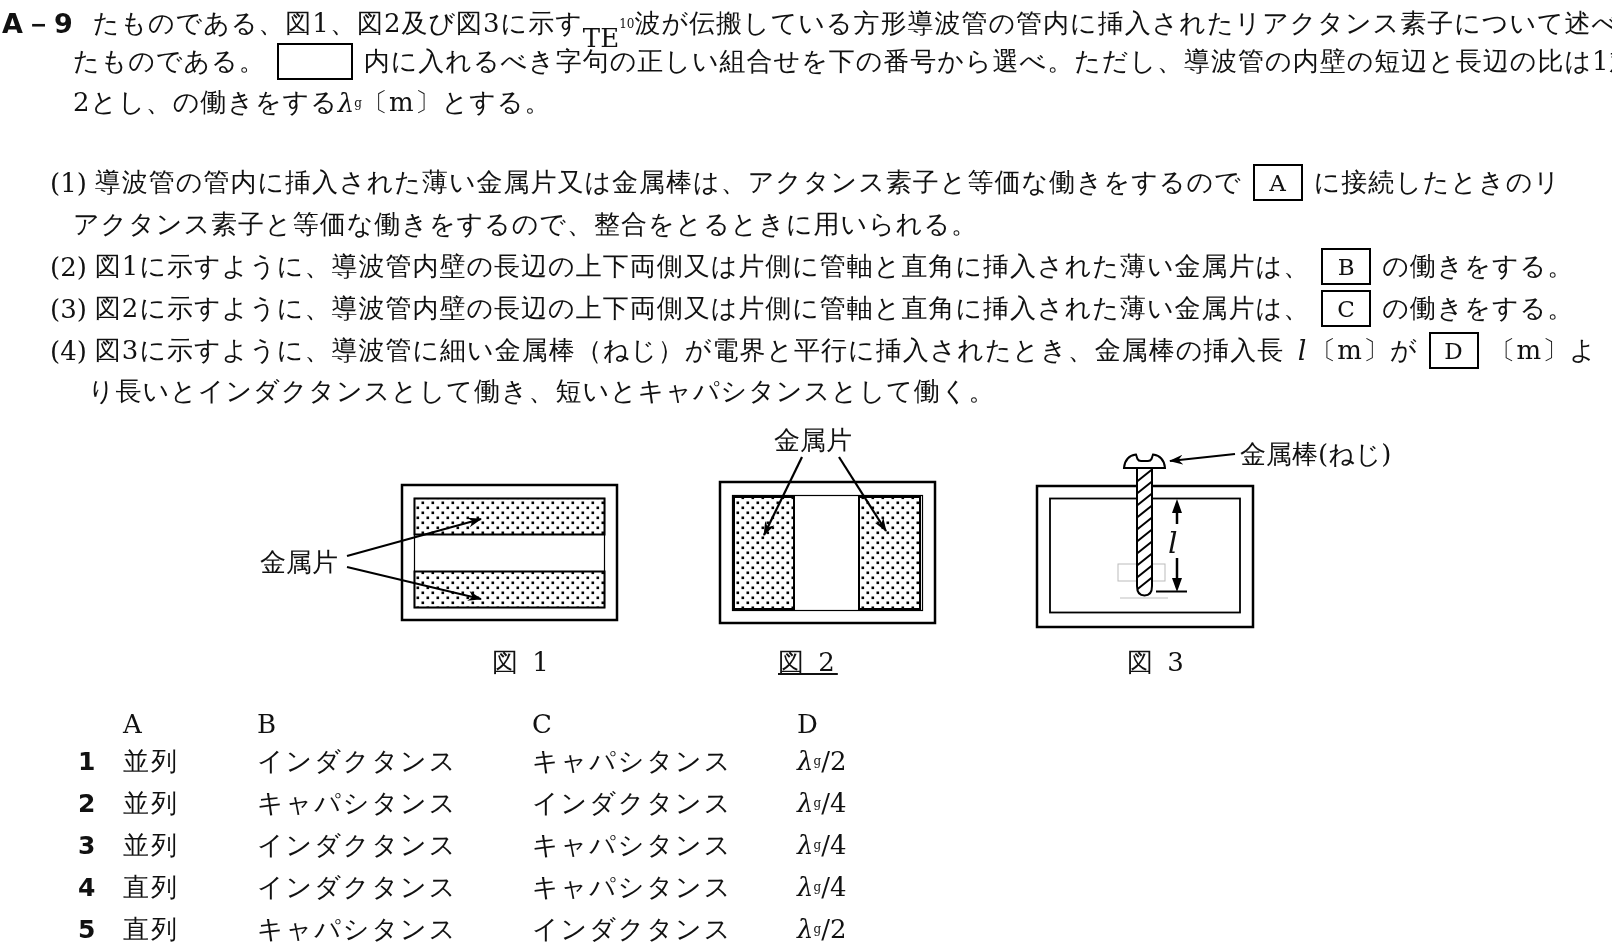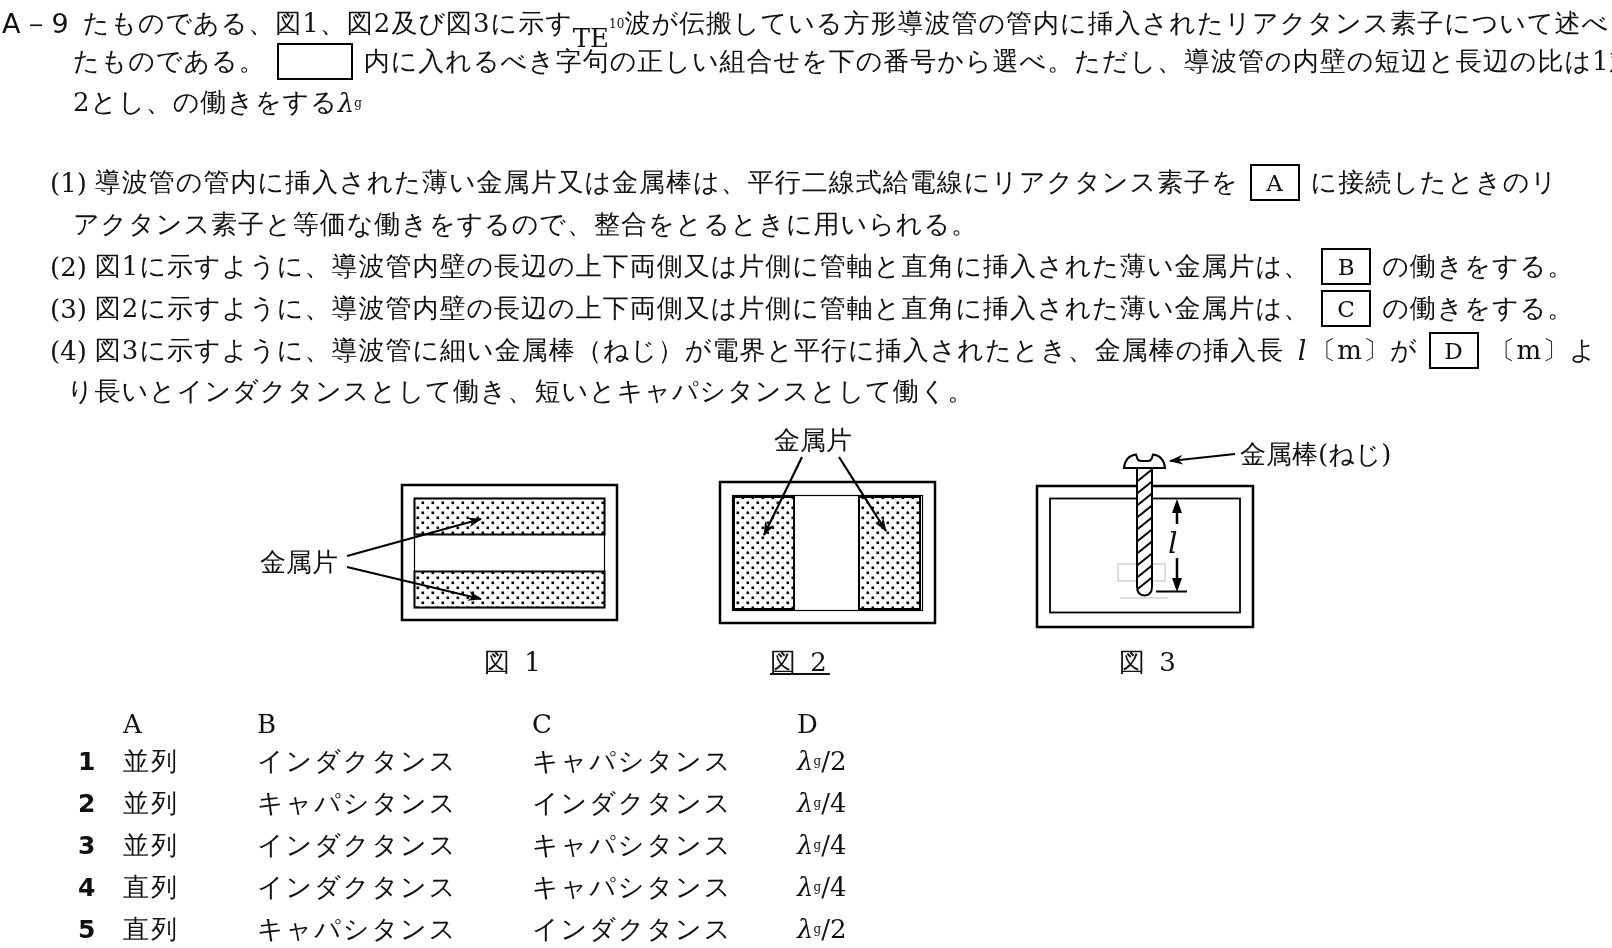--- a/index.html
+++ b/index.html
@@ -7,34 +7,34 @@
     width:1612px;height:948px;position:relative;overflow:hidden;
     background:#ffffff;color:#111;
     font-family:"DejaVu Serif","Liberation Serif",serif;
   }
   .line{
     position:absolute;display:flex;align-items:center;height:37px;
     font-size:26px;letter-spacing:1px;white-space:pre;
   }
   .qnum{
     font-family:"DejaVu Sans","Liberation Sans",sans-serif;
-    font-weight:normal;font-size:27px;letter-spacing:2px;margin-right:12px;
+    font-weight:bold;font-size:27px;letter-spacing:2px;margin-right:18px;
   }
   .itemnum{margin-right:8px;letter-spacing:0;}
   .blank{
     display:inline-flex;flex:none;width:46px;height:33px;border:2px solid #000;
     align-items:center;justify-content:center;margin:0 11px;
     font-size:23px;letter-spacing:0;background:#fff;
   }
   .blank.empty{width:72px;}
   .subsc{font-size:12px;position:relative;top:0;letter-spacing:0;}
   .lam{font-style:italic;letter-spacing:0;}
   .ell{font-style:italic;font-size:27px;padding:0 4px;letter-spacing:0;}
   .figsvg{position:absolute;}
-  .figcap{position:absolute;font-size:26px;letter-spacing:3px;white-space:pre;}
+  .figcap{position:absolute;font-size:26px;letter-spacing:3px;white-space:pre;margin-left:8px;}
   .optrow{position:absolute;left:0;width:100%;height:32px;}
   .cell{
     position:absolute;display:flex;align-items:center;height:32px;
     font-size:26px;letter-spacing:2px;white-space:pre;
   }
   .cno{left:78px;font-family:"DejaVu Sans","Liberation Sans",sans-serif;font-weight:bold;font-size:25px;letter-spacing:0;}
   .ca{left:123px;}
   .cb{left:257px;}
   .cc{left:532px;}
   .cd{left:797px;letter-spacing:0;}
@@ -43,42 +43,42 @@
 </head>
 <body>
 
 <div class="line" style="left:2px;top:5px;">
   <span class="qnum">A－9</span><span>たものである、図1、図2及び図3に示す</span><span style="letter-spacing:0;margin-top:28px;">TE</span><span class="subsc">10</span><span>波が伝搬している方形導波管の管内に挿入されたリアクタンス素子について述べ</span>
 </div>
 <div class="line" style="left:73px;top:43px;">
   <span>たものである。</span><span class="blank empty"></span><span>内に入れるべき字句の正しい組合せを下の番号から選べ。ただし、導波管の内壁の短辺と長辺の比は1対</span>
 </div>
 <div class="line" style="left:73px;top:84px;">
-  <span>2とし、の働きをする</span><span class="lam">λ</span><span class="subsc">g</span>
+  <span>2とし、の働きをする</span><span class="lam">λ</span><span class="subsc">g</span><span>〔m〕とする。</span>
 </div>
 
 <div class="line" style="left:50px;top:164px;">
-  <span class="itemnum">(1)</span><span>導波管の管内に挿入された薄い金属片又は金属棒は、平行二線式給電線にリアクタンス素子を</span><span class="blank">A</span><span>に接続したときのリ</span>
+  <span class="itemnum">(1)</span><span>導波管の管内に挿入された薄い金属片又は金属棒は、アクタンス素子と等価な働きをするので</span><span class="blank">A</span><span>に接続したときのリ</span>
 </div>
 <div class="line" style="left:73px;top:206px;">
   <span>アクタンス素子と等価な働きをするので、整合をとるときに用いられる。</span>
 </div>
 
 <div class="line" style="left:50px;top:248px;">
   <span class="itemnum">(2)</span><span>図1に示すように、導波管内壁の長辺の上下両側又は片側に管軸と直角に挿入された薄い金属片は、</span><span class="blank">B</span><span>の働きをする。</span>
 </div>
 
 <div class="line" style="left:50px;top:290px;">
   <span class="itemnum">(3)</span><span>図2に示すように、導波管内壁の長辺の上下両側又は片側に管軸と直角に挿入された薄い金属片は、</span><span class="blank">C</span><span>の働きをする。</span>
 </div>
 
 <div class="line" style="left:50px;top:332px;">
   <span class="itemnum">(4)</span><span>図3に示すように、導波管に細い金属棒（ねじ）が電界と平行に挿入されたとき、金属棒の挿入長 </span><span class="ell">l</span><span>〔m〕が</span><span class="blank">D</span><span>〔m〕よ</span>
 </div>
-<div class="line" style="left:67px;top:373px;">
+<div class="line" style="left:88px;top:373px;">
   <span>り長いとインダクタンスとして働き、短いとキャパシタンスとして働く。</span>
 </div>
 
 <svg class="figsvg" style="left:250px;top:450px;" width="390" height="180" viewBox="0 0 390 180">
   <defs>
     <pattern id="dots1" width="10" height="10" patternUnits="userSpaceOnUse">
       <rect width="10" height="10" fill="#ffffff"></rect>
       <rect x="1.5" y="1.5" width="2.6" height="2.6" fill="#000"></rect>
       <rect x="6.5" y="6.5" width="2.6" height="2.6" fill="#000"></rect>
     </pattern>

